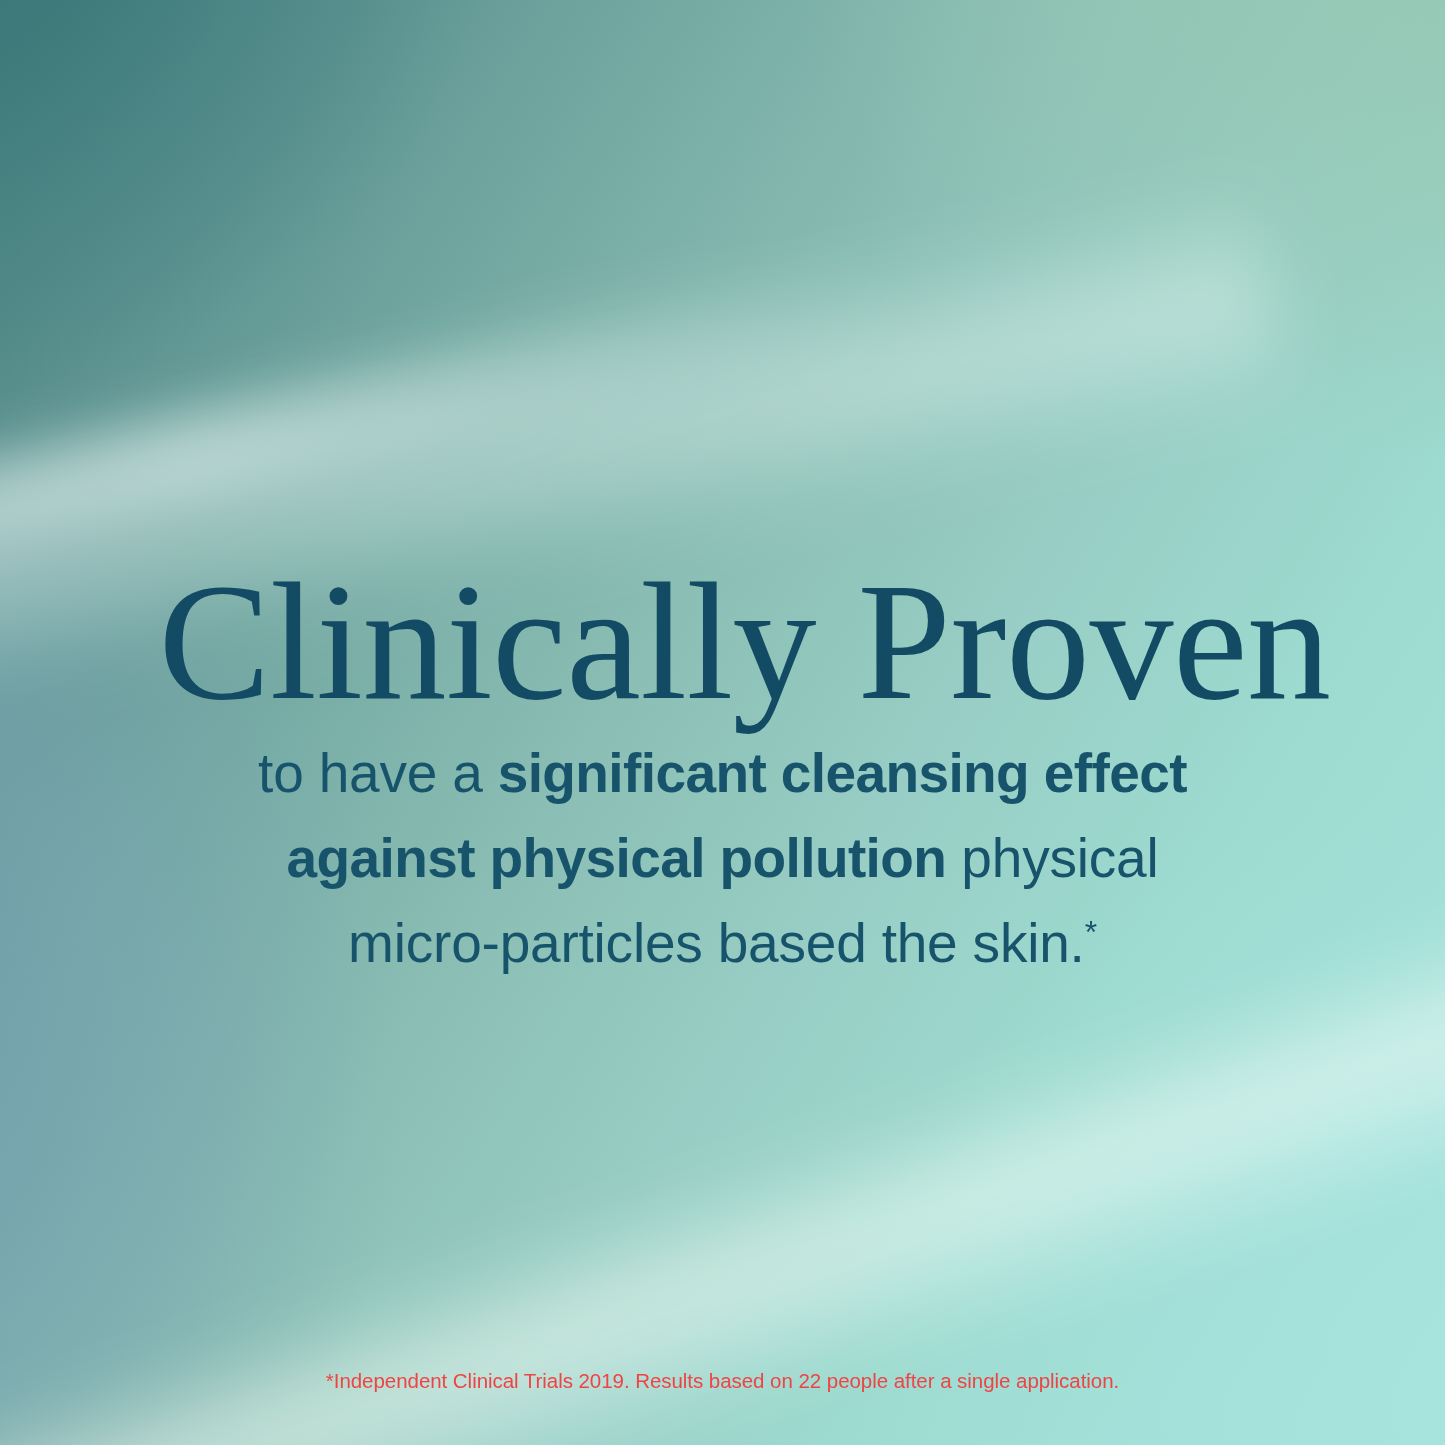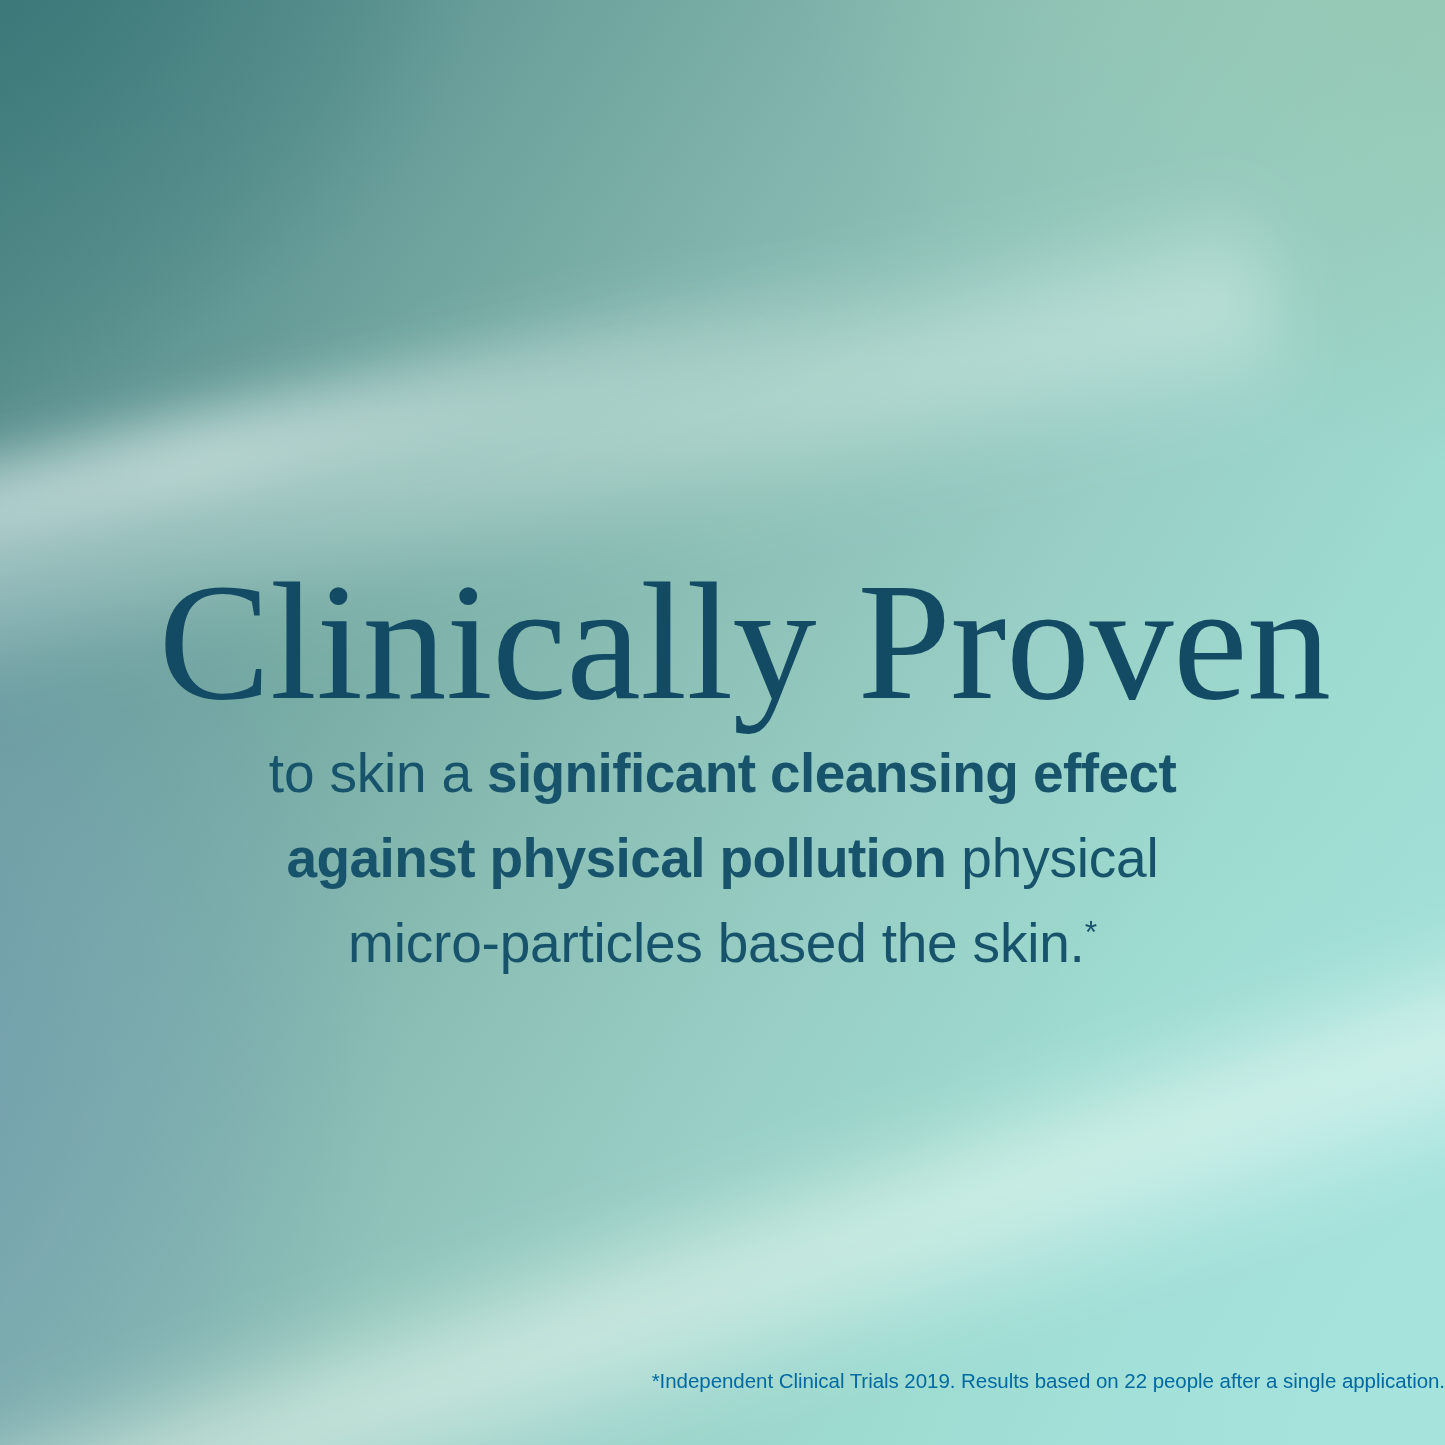--- a/index.html
+++ b/index.html
@@ -204,25 +204,25 @@
     font-size: 0.58em;
     vertical-align: super;
     line-height: 0;
   }
 
   .footnote {
     position: absolute;
     left: 0;
     right: 0;
     top: 1348px;
-    text-align: right;
+    text-align: center;
     font-family: "Liberation Sans", sans-serif;
     font-size: 20.5px;
     letter-spacing: -0.05px;
-    color: #0369a1;
+    color: #ef4444;
     white-space: nowrap;
   }
 </style>
 </head>
 <body>
 
 <div id="poster">
 
   <div class="bg-layer bg-base"></div>
   <div class="bg-layer bg-mint"></div>
@@ -233,21 +233,21 @@
   <div class="streak streak-top"></div>
   <div class="streak streak-top-core"></div>
   <div class="streak streak-bottom"></div>
   <div class="streak streak-bottom-cool"></div>
 
   <div class="content">
 
     <h1 class="headline">Clinically Proven</h1>
 
     <p class="subhead">
-      <span class="line"><span>to skin a </span><span class="strong">significant cleansing effect</span></span>
+      <span class="line"><span>to have a </span><span class="strong">significant cleansing effect</span></span>
       <span class="line"><span class="strong">against physical pollution</span><span> physical</span></span>
       <span class="line"><span>micro-particles based the skin.</span><span class="sup-asterisk">*</span></span>
     </p>
 
     <p class="footnote">*Independent Clinical Trials 2019. Results based on 22 people after a single application.</p>
 
   </div>
 </div>
 
 </body></html>

